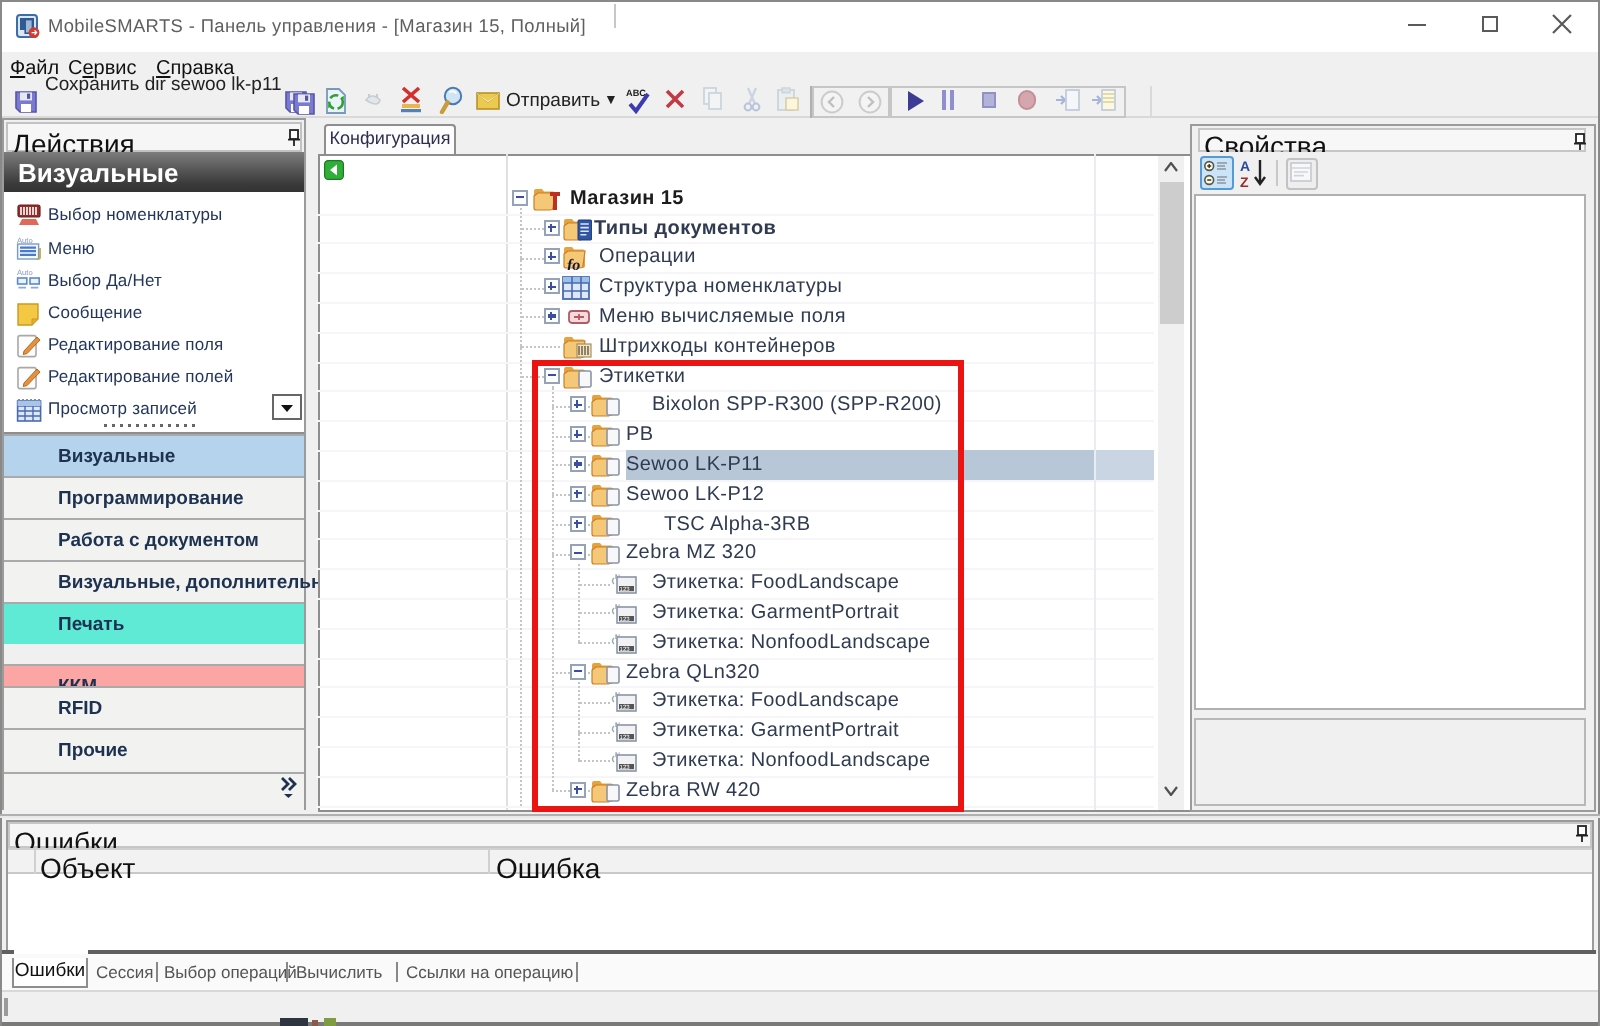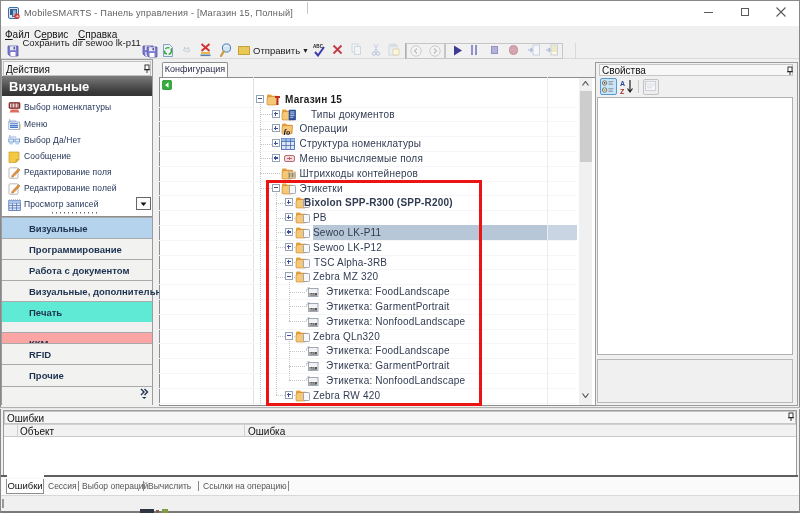--- a/index.html
+++ b/index.html
@@ -11,21 +11,21 @@
 .titletxt { position:absolute; left:24px; top:8px; font-size:9.2px; color:#5f5f5f; letter-spacing:0.2px;}
 
 .menubar { position:absolute; left:1px; top:26px; width:798px; height:16px; background:#f0f0f0; }
 .menuitem { position:absolute; top:29px; font-size:10px; color:#111; }
 .menuitem u { text-decoration:underline; }
 
 .toolbar { position:absolute; left:1px; top:42px; width:798px; height:16.5px; background:#f0f0f0; border-bottom:1px solid #d9d9d9;}
 .tbtxt { position:absolute; font-size:9.5px; color:#222; top:3px; }
 .sep { position:absolute; top:2px; height:12px; width:1px; background:#c8c8c8; }
 
-.panelhdr { font-size:10px; color:#111; }
+.panelhdr { font-size:14px; color:#111; }
 
 .leftp { position:absolute; left:1px; top:59px; width:152px; height:346px; background:#f0f0f0; border:1px solid #9b9b9b; }
 .darkhdr { position:absolute; left:1px; top:17px; width:148px; height:20px;
   background:linear-gradient(180deg,#7d7d7d,#565656 45%,#3a3a3a 80%,#333); color:#fff; font-weight:bold; font-size:13px; }
 .actitem { position:absolute; left:24px; font-size:8.5px; letter-spacing:0.1px; color:#24365a; white-space:nowrap; }
 .lbtn { position:absolute; left:2px; width:150px; background:#f2f2f1; border-top:1px solid #aaa; }
 .lbtn span { position:absolute; left:27px; top:5px; font-size:9.5px; font-weight:bold; color:#1d3250; white-space:nowrap;}
 
 .centerp { position:absolute; left:159px; top:59px; width:438px; height:347px; }
 .tab { position:absolute; left:3px; top:3px; width:66px; height:15px; background:#fcfcfc; border:1px solid #8e8e8e; border-bottom:none; border-radius:2px 2px 0 0; font-size:9px; color:#2e2e4e; text-align:center; line-height:13.5px;}
@@ -293,21 +293,21 @@
 <div class="ebox" style="left:271.5px;top:109.5px">
     <div class="h"></div>
     <div class="v"></div>
   </div>
 <svg class="abs" style="left:281px;top:107.5px" width="15" height="13" viewBox="0 0 15 13">
 <path d="M1 2.5 q0,-1 1,-1 h3 l1,1.2 h4.5 q1,0 1,1 V11 q0,1 -1,1 H2 q-1,0 -1,-1 z" fill="#e8a23c"></path>
 <path d="M1 5 L3 3.5 h8.5 l-1 7.5 q-0.2,1 -1.2,1 H2 q-1,0 -1,-1 z" fill="#f5c878" stroke="#c87f28" stroke-width="0.6"></path>
 <rect x="8" y="2" width="6.8" height="10" rx="0.5" fill="#2f55a4" stroke="#1f3a78" stroke-width="0.5"></rect>
     <path d="M9.2 4 h4.2 M9.2 5.8 h4.2 M9.2 7.6 h4.2 M9.2 9.4 h3" stroke="#dce6f4" stroke-width="0.8"></path>
   </svg>
-<div class="trow" style="left:311px;top:108.6px;font-weight:normal;color:#303b52">Типы документов</div>
+<div class="trow" style="left:297px;top:108.6px;font-weight:bold;color:#303b52">Типы документов</div>
 <div class="hline" style="left:260px;top:128.8px;width:20px"></div>
 <div class="ebox" style="left:271.5px;top:124.3px">
     <div class="h"></div>
     <div class="v"></div>
   </div>
 <svg class="abs" style="left:281px;top:122.30000000000001px" width="15" height="13" viewBox="0 0 15 13">
 <path d="M1 2.5 q0,-1 1,-1 h3 l1,1.2 h4.5 q1,0 1,1 V11 q0,1 -1,1 H2 q-1,0 -1,-1 z" fill="#e8a23c"></path>
 <path d="M1 5 L3 3.5 h8.5 l-1 7.5 q-0.2,1 -1.2,1 H2 q-1,0 -1,-1 z" fill="#f5c878" stroke="#c87f28" stroke-width="0.6"></path>
 <text x="2.5" y="13" font-size="8" font-family="Liberation Serif" font-style="italic" font-weight="bold" fill="#15152e">fo</text>
   </svg>
@@ -354,21 +354,21 @@
 <div class="hline" style="left:276px;top:202.8px;width:19px"></div>
 <div class="ebox" style="left:284.5px;top:198.3px">
     <div class="h"></div>
     <div class="v"></div>
   </div>
 <svg class="abs" style="left:295px;top:196.3px" width="15" height="13" viewBox="0 0 15 13">
 <path d="M1 2.5 q0,-1 1,-1 h3 l1,1.2 h4.5 q1,0 1,1 V11 q0,1 -1,1 H2 q-1,0 -1,-1 z" fill="#e8a23c"></path>
 <path d="M1 5 L3 3.5 h8.5 l-1 7.5 q-0.2,1 -1.2,1 H2 q-1,0 -1,-1 z" fill="#f5c878" stroke="#c87f28" stroke-width="0.6"></path>
 <rect x="8.5" y="3.5" width="6" height="8" rx="0.8" fill="#f8f8fa" stroke="#8a94a8" stroke-width="0.8"></rect>
   </svg>
-<div class="trow" style="left:304px;top:197.4px;font-weight:bold;color:#303b52">Bixolon SPP-R300 (SPP-R200)</div>
+<div class="trow" style="left:326px;top:197.4px;font-weight:normal;color:#303b52">Bixolon SPP-R300 (SPP-R200)</div>
 <div class="hline" style="left:276px;top:217.6px;width:19px"></div>
 <div class="ebox" style="left:284.5px;top:213.1px">
     <div class="h"></div>
     <div class="v"></div>
   </div>
 <svg class="abs" style="left:295px;top:211.10000000000002px" width="15" height="13" viewBox="0 0 15 13">
 <path d="M1 2.5 q0,-1 1,-1 h3 l1,1.2 h4.5 q1,0 1,1 V11 q0,1 -1,1 H2 q-1,0 -1,-1 z" fill="#e8a23c"></path>
 <path d="M1 5 L3 3.5 h8.5 l-1 7.5 q-0.2,1 -1.2,1 H2 q-1,0 -1,-1 z" fill="#f5c878" stroke="#c87f28" stroke-width="0.6"></path>
 <rect x="8.5" y="3.5" width="6" height="8" rx="0.8" fill="#f8f8fa" stroke="#8a94a8" stroke-width="0.8"></rect>
   </svg>
@@ -398,21 +398,21 @@
 <div class="hline" style="left:276px;top:262.0px;width:19px"></div>
 <div class="ebox" style="left:284.5px;top:257.5px">
     <div class="h"></div>
     <div class="v"></div>
   </div>
 <svg class="abs" style="left:295px;top:255.5px" width="15" height="13" viewBox="0 0 15 13">
 <path d="M1 2.5 q0,-1 1,-1 h3 l1,1.2 h4.5 q1,0 1,1 V11 q0,1 -1,1 H2 q-1,0 -1,-1 z" fill="#e8a23c"></path>
 <path d="M1 5 L3 3.5 h8.5 l-1 7.5 q-0.2,1 -1.2,1 H2 q-1,0 -1,-1 z" fill="#f5c878" stroke="#c87f28" stroke-width="0.6"></path>
 <rect x="8.5" y="3.5" width="6" height="8" rx="0.8" fill="#f8f8fa" stroke="#8a94a8" stroke-width="0.8"></rect>
   </svg>
-<div class="trow" style="left:314px;top:256.6px;font-weight:normal;color:#303b52">TSC Alpha-3RB</div>
+<div class="trow" style="left:332px;top:256.6px;font-weight:normal;color:#303b52">TSC Alpha-3RB</div>
 <div class="hline" style="left:276px;top:276.8px;width:19px"></div>
 <div class="ebox" style="left:284.5px;top:272.3px">
     <div class="h"></div>
   </div>
 <svg class="abs" style="left:295px;top:270.3px" width="15" height="13" viewBox="0 0 15 13">
 <path d="M1 2.5 q0,-1 1,-1 h3 l1,1.2 h4.5 q1,0 1,1 V11 q0,1 -1,1 H2 q-1,0 -1,-1 z" fill="#e8a23c"></path>
 <path d="M1 5 L3 3.5 h8.5 l-1 7.5 q-0.2,1 -1.2,1 H2 q-1,0 -1,-1 z" fill="#f5c878" stroke="#c87f28" stroke-width="0.6"></path>
 <rect x="8.5" y="3.5" width="6" height="8" rx="0.8" fill="#f8f8fa" stroke="#8a94a8" stroke-width="0.8"></rect>
   </svg>
 <div class="trow" style="left:313px;top:271.4px;font-weight:normal;color:#303b52">Zebra MZ 320</div>

